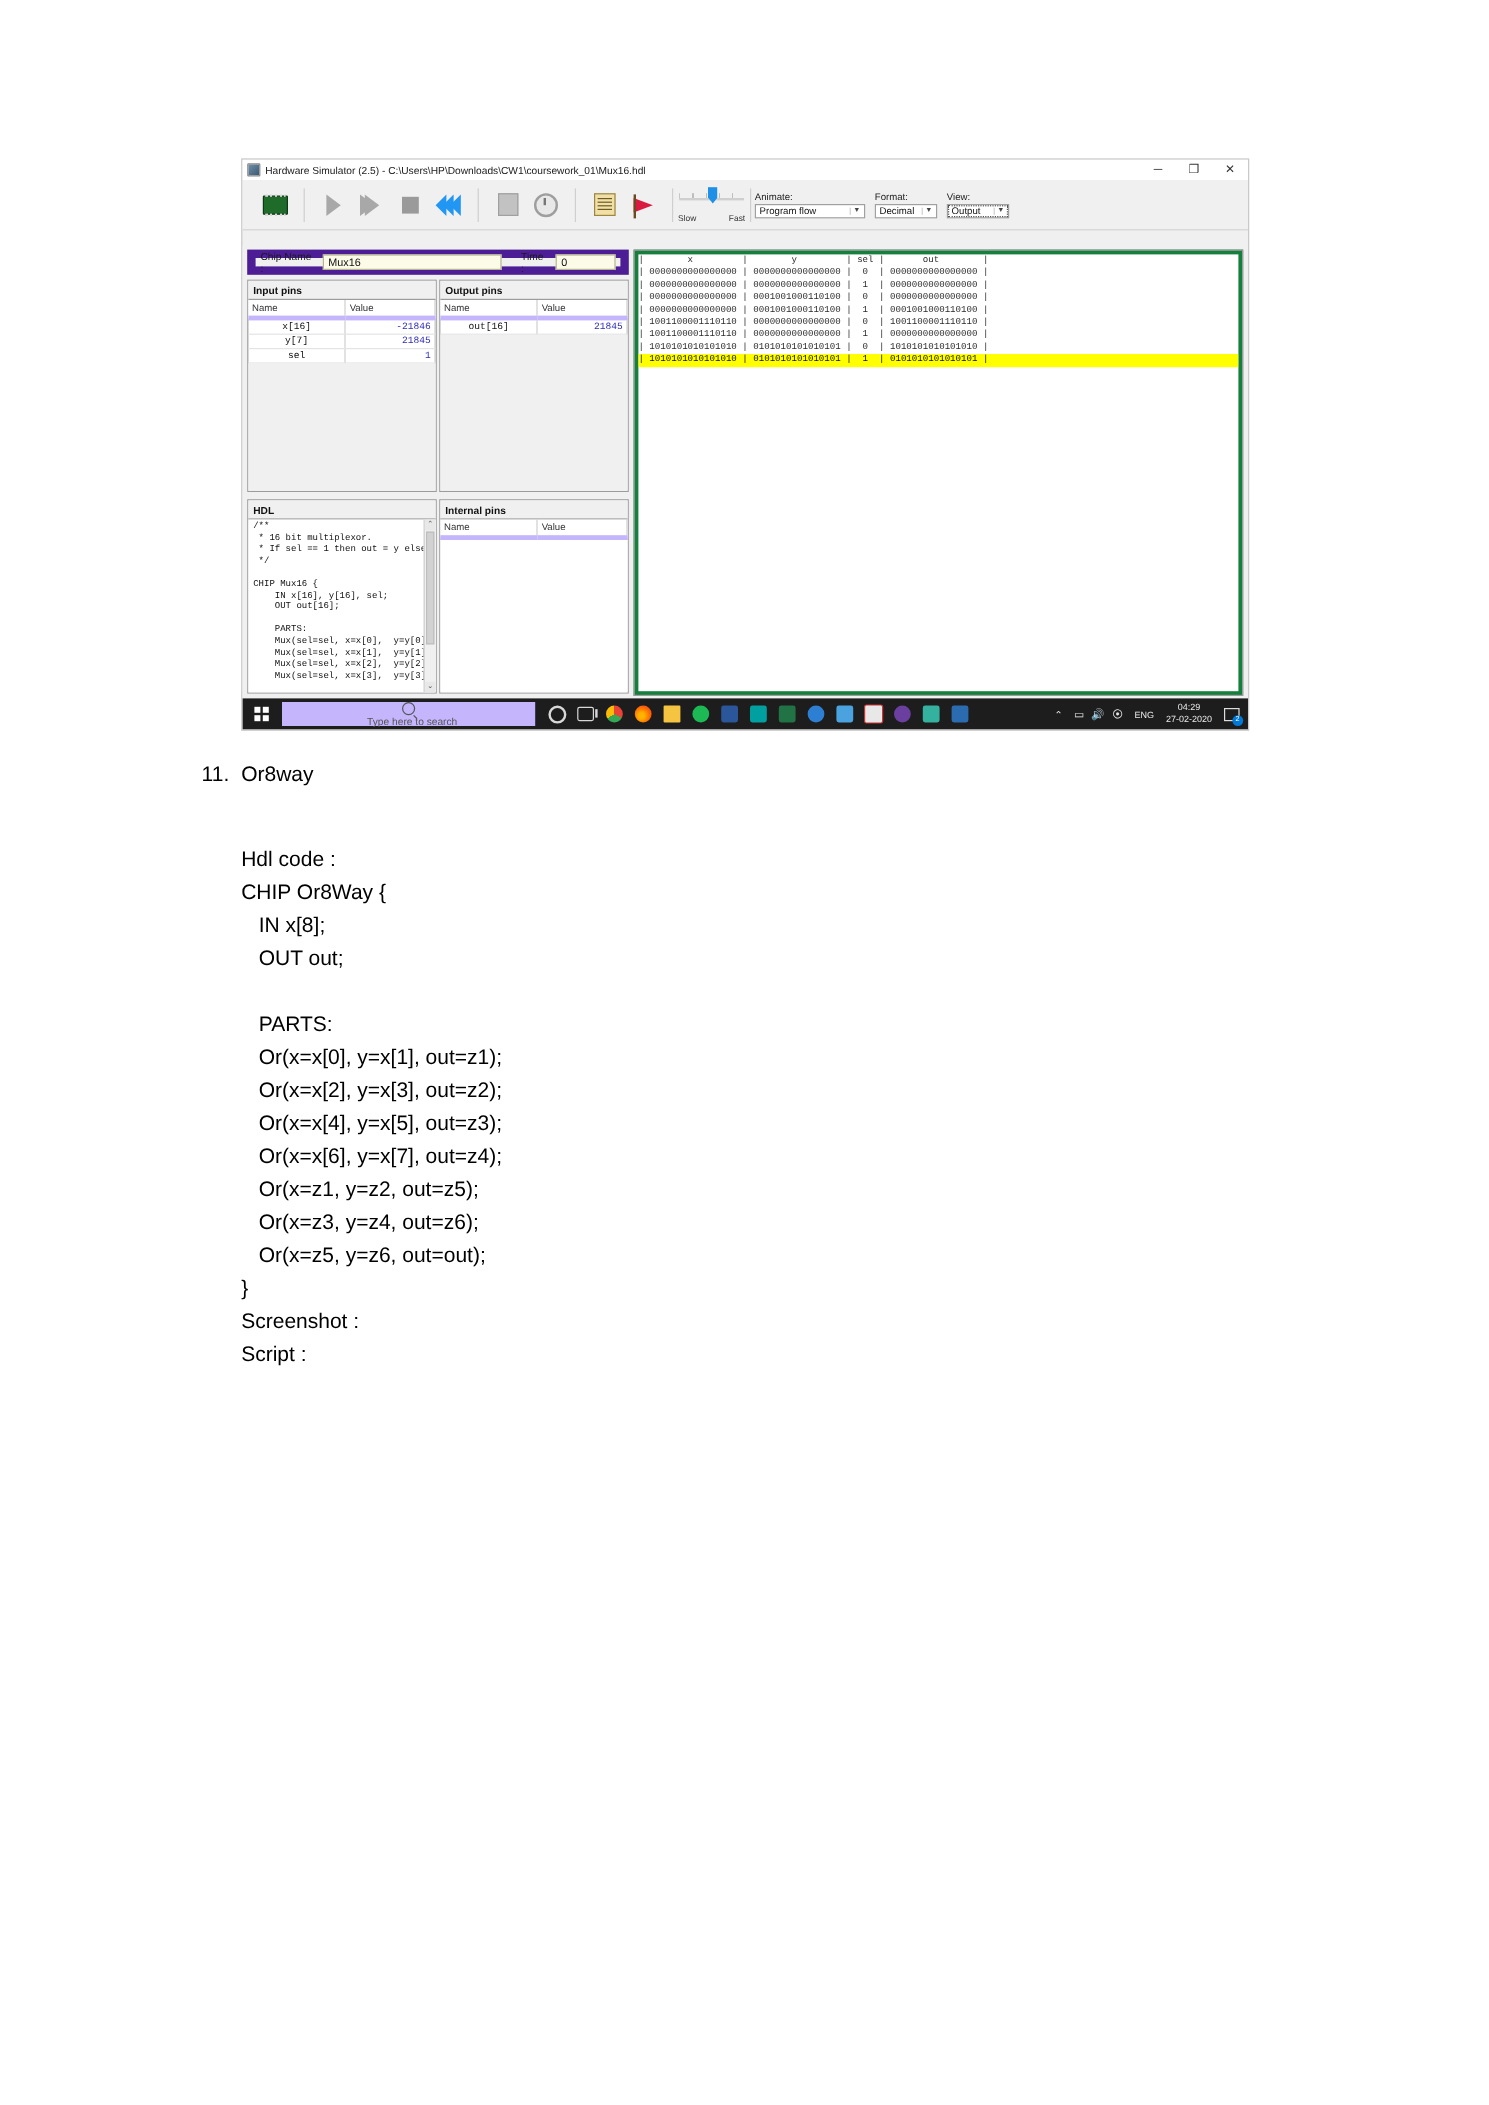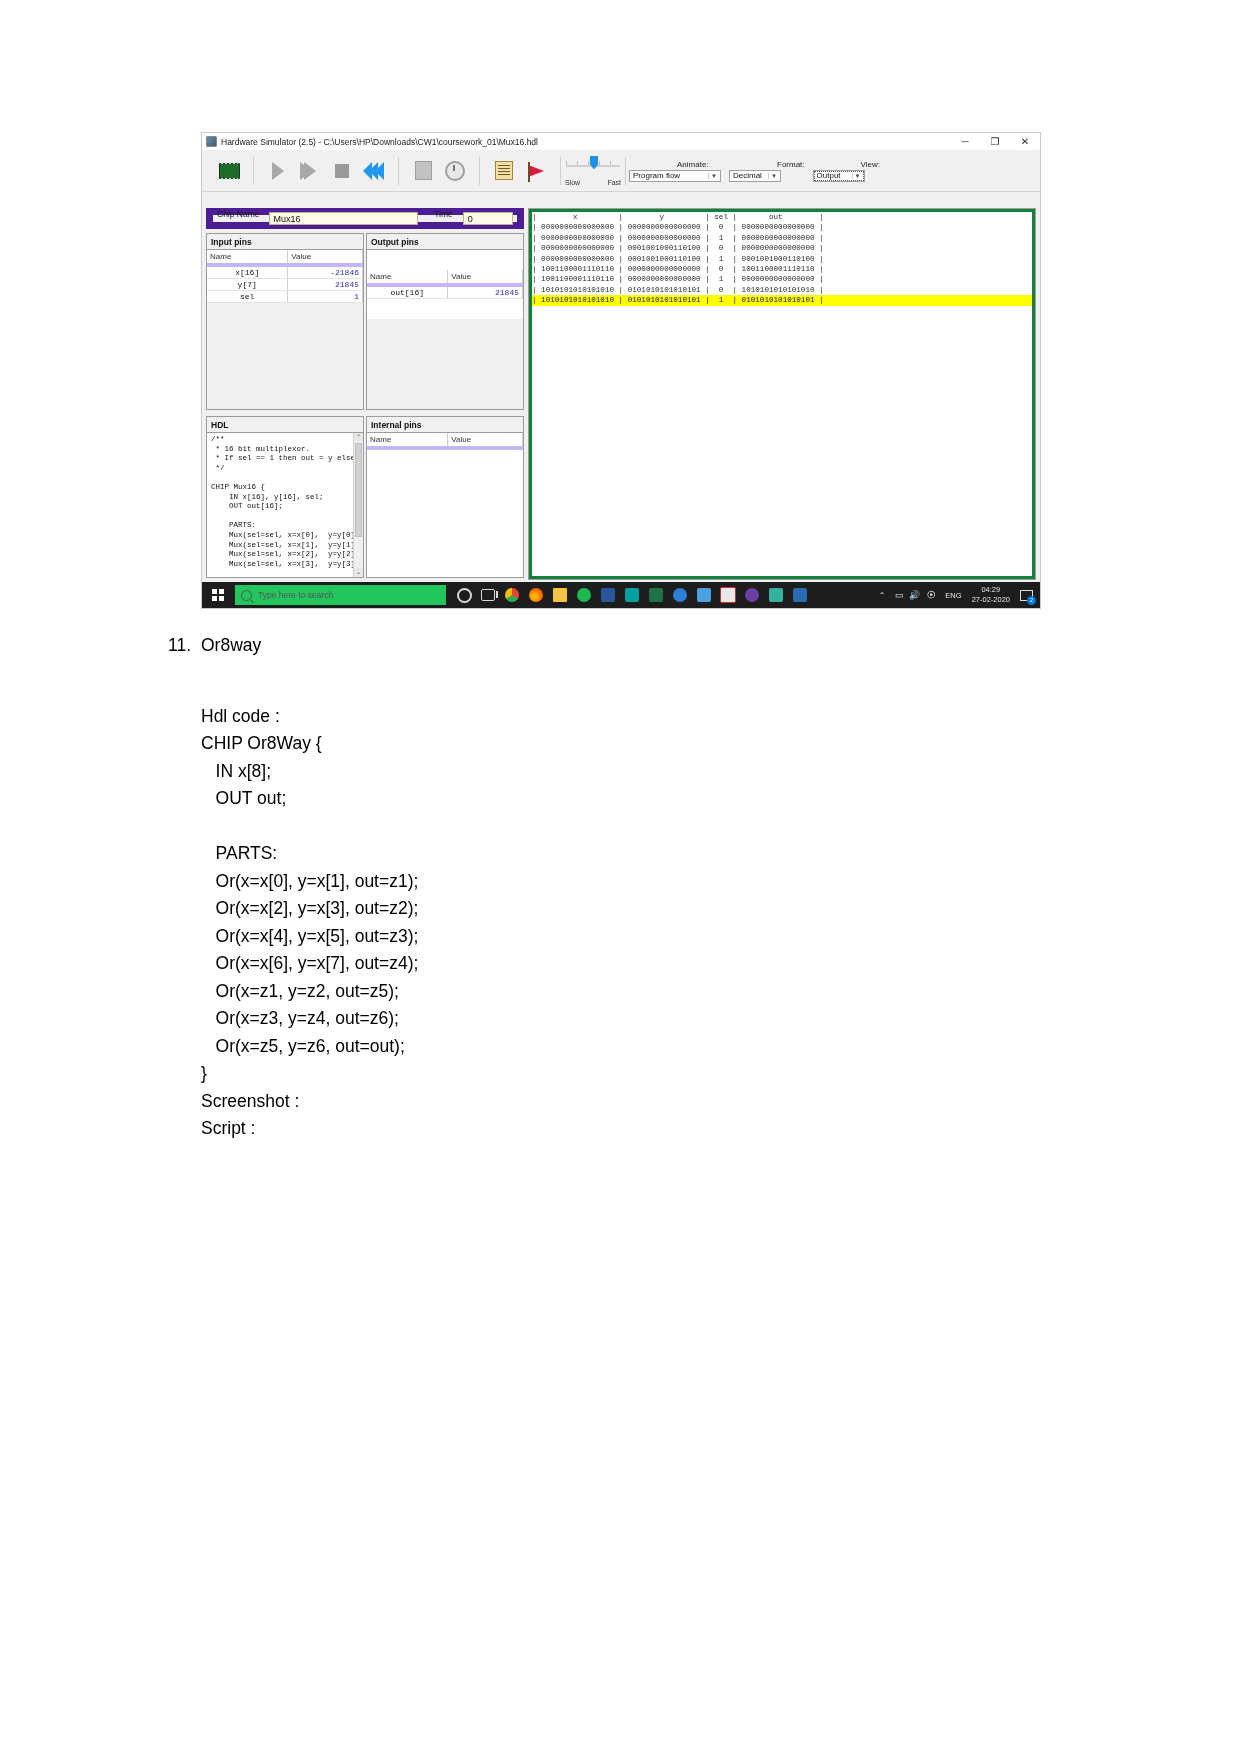--- a/index.html
+++ b/index.html
@@ -179,21 +179,21 @@
     background: #1e90e8;
     clip-path: polygon(0 0, 100% 0, 100% 65%, 50% 100%, 0 65%);
   }
   .slider-labels {
     display: flex; justify-content: space-between;
     font-size: 7px; color: #333; padding: 0 1px 2px 1px;
   }
 
   .field-group { display: flex; flex-direction: column; margin-right: 8px; }
   .field-group > label {
-    font-size: 8px; color: #222; margin-bottom: 1px; margin-left: 48px;
+    font-size: 8px; color: #222; margin-bottom: 1px;
   }
   .combo {
     height: 12px;
     background: #ffffff;
     border: 1px solid #a0a0a0;
     display: flex; align-items: center;
     font-size: 8px; color: #111;
     padding: 0 1px 0 3px;
     box-sizing: border-box;
   }
@@ -252,21 +252,21 @@
   .pins-row {
     display: flex; margin-top: 4px; height: 177px;
   }
   .panel {
     background: #ffffff;
     border: 1px solid #9c9c9c;
     box-sizing: border-box;
     display: flex; flex-direction: column;
   }
   .panel.input-pins { width: 158px; }
-  .panel.output-pins { width: 158px; margin-left: 2px; gap: 20px; }
+  .panel.output-pins { width: 158px; margin-left: 2px; }
   .panel-title {
     height: 15px;
     background: #f0f0f0;
     border-bottom: 1px solid #9c9c9c;
     font-size: 8.5px; font-weight: bold; color: #111;
     display: flex; align-items: center; padding-left: 4px;
   }
   .tbl { width: 100%; border-collapse: collapse; table-layout: fixed; }
   .tbl th {
     font-size: 8px; font-weight: normal; color: #333;
@@ -352,24 +352,25 @@
     width: 32px; height: 26px;
     display: flex; align-items: center; justify-content: center;
   }
   .winlogo {
     width: 12px; height: 12px;
     display: grid; grid-template-columns: 1fr 1fr; grid-template-rows: 1fr 1fr;
     gap: 1.5px;
   }
   .winlogo i { background: #ffffff; display: block; }
   .tb-search {
-    width: 205px; height: 20px; background: #22c55e;
+    width: 205px; height: 20px; background: #c4b5fd;
     display: flex; align-items: center; padding-left: 6px;
     font-size: 8.5px; color: #555;
     margin-left: 1px;
+    flex-direction: column;
   }
   .tb-search .mag {
     width: 9px; height: 9px; border: 1.3px solid #555; border-radius: 50%;
     position: relative; margin-right: 6px; flex: 0 0 auto;
   }
   .tb-search .mag::after {
     content: ""; position: absolute; right: -3px; bottom: -3px;
     width: 4px; height: 1.3px; background: #555; transform: rotate(45deg);
   }
   .tb-icons { display: flex; align-items: center; margin-left: 6px; }

